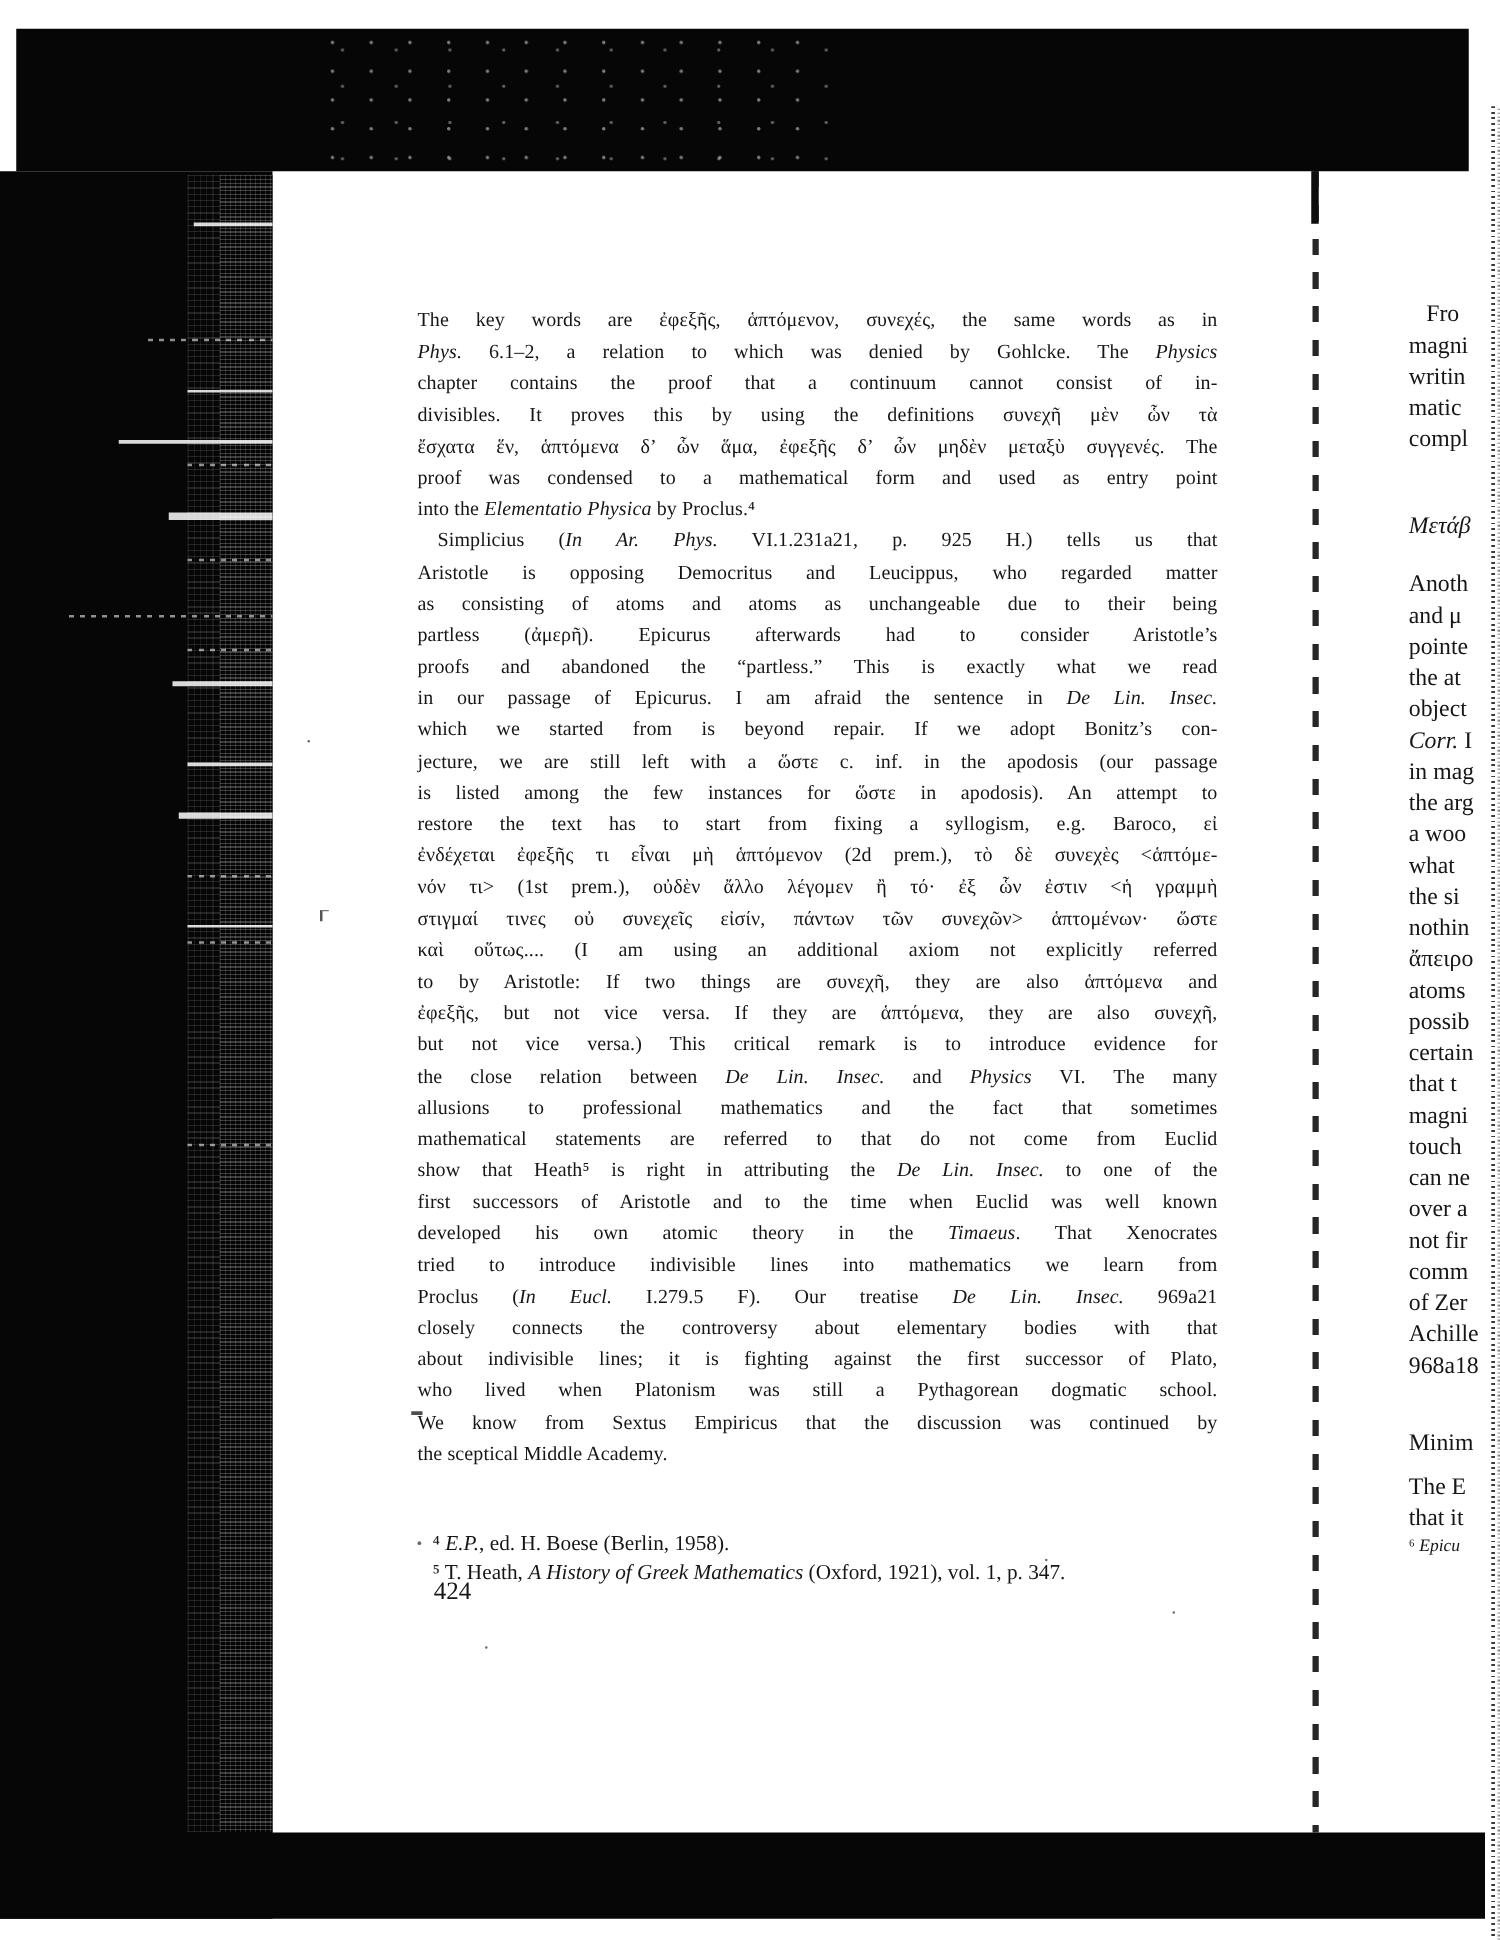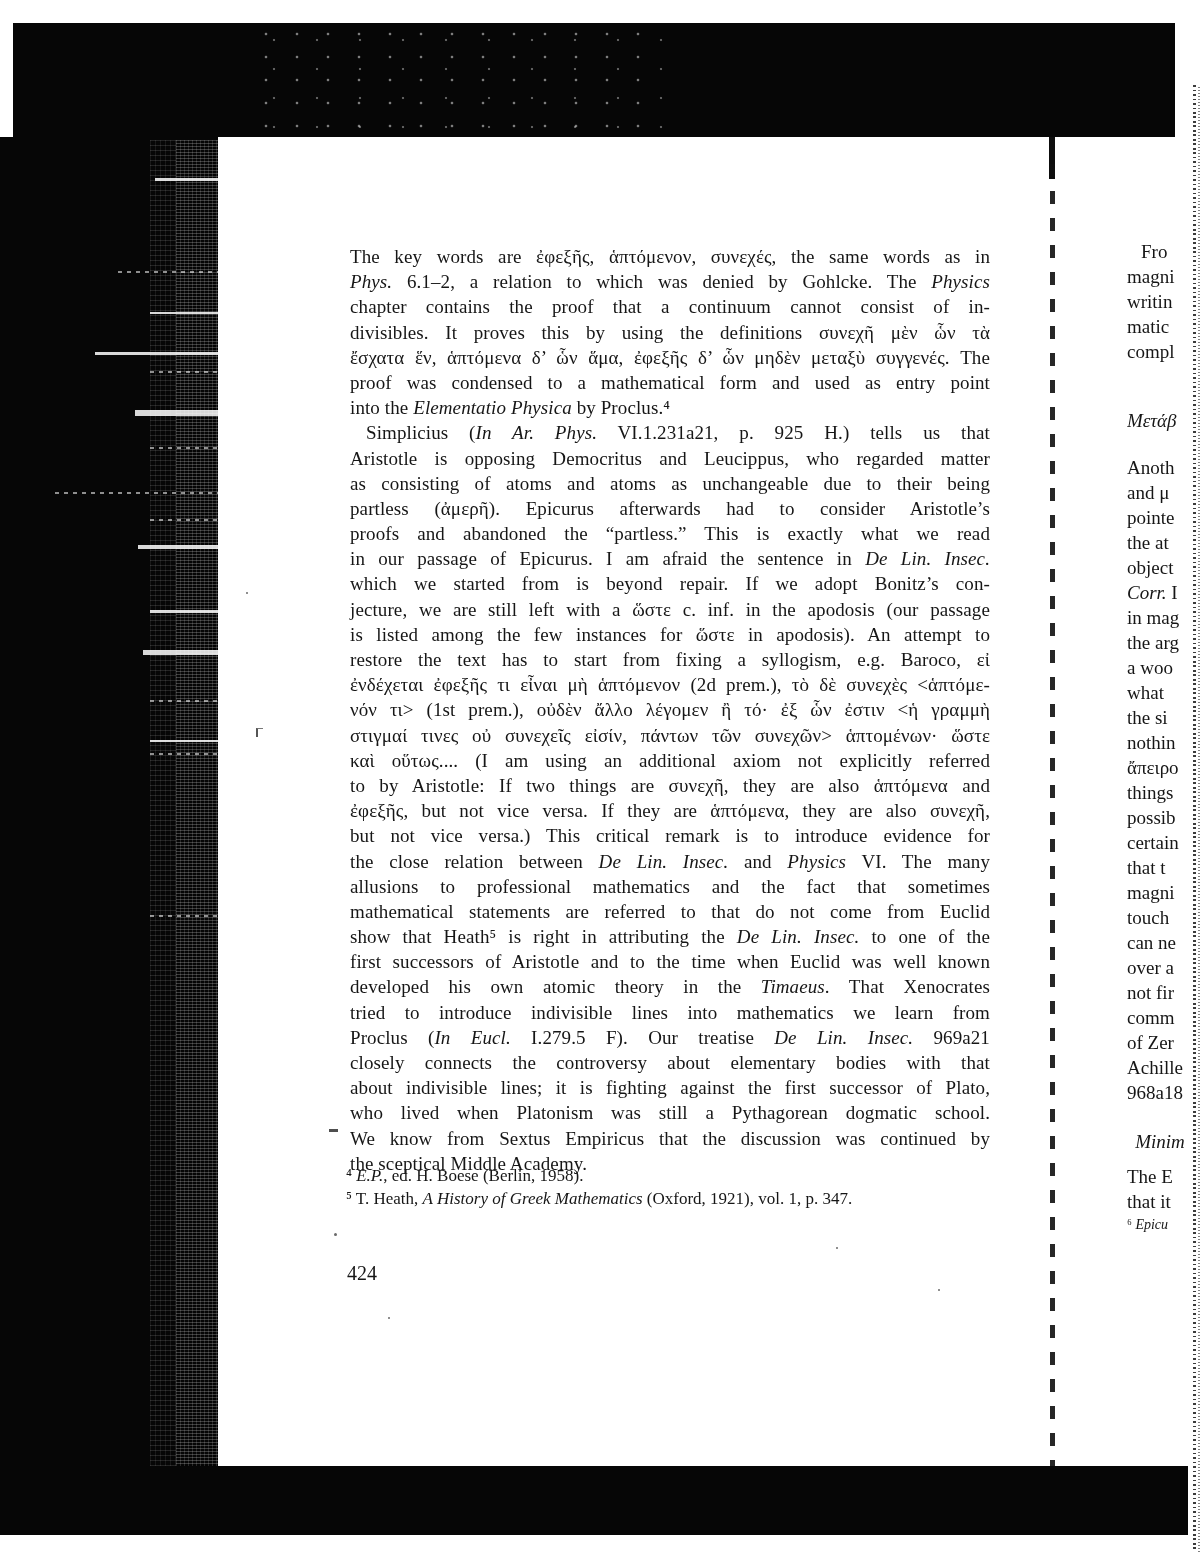--- a/index.html
+++ b/index.html
@@ -50,38 +50,38 @@
       repeating-linear-gradient(to bottom, rgba(25,25,25,.55) 0 1px, transparent 1px 3px);
     background-size:3px 100%, 3px 100%;
     background-position:0 0, 5px 2px;
     background-repeat:repeat-y;
   }
   .speck{position:absolute;background:#6a6a6a;border-radius:50%;}
   #stray-dash{position:absolute;left:329px;top:1129px;width:9px;height:3px;background:#4e4e4e;}
   #stray-r{position:absolute;left:256px;top:728px;width:5px;height:8px;border-left:2px solid #555;border-top:1px solid #777;}
   
   #main-text{
-    position:absolute;left:350px;top:244px;width:640px;
-    font-size:19px;line-height:25.2px;letter-spacing:.1px;
+    position:absolute;left:334px;top:244px;width:640px;
+    font-size:16px;line-height:25.2px;letter-spacing:.1px;
   }
   .bline{text-align:justify;text-align-last:justify;white-space:normal;height:25.2px;overflow:visible;}
   .bline.lastline{text-align-last:left;}
   .bline.indent{text-indent:16px;}
-  #footnotes{position:absolute;left:346px;top:1164px;width:644px;font-size:17px;line-height:23px;}
+  #footnotes{position:absolute;left:346px;top:1223px;width:644px;font-size:17px;line-height:23px;}
   .fnline{text-align:left;}
   #page-number{position:absolute;left:347px;top:1262px;font-size:20px;}
   
   #facing-column{
     position:absolute;left:1127px;top:239px;width:66px;height:1080px;
     font-size:19px;line-height:25px;overflow:hidden;
   }
   .fline{white-space:nowrap;}
   .fp-para .fline.first-indent{padding-left:14px;}
   .fp-heading{margin-top:44px;font-style:italic;}
-  .fp-heading-italic{margin-top:24px;font-style:italic;text-align:center;}
+  .fp-heading-italic{margin-top:37px;}
   .fp-para.after-heading{margin-top:22px;}
   .fp-para.after-heading-italic{margin-top:10px;}
   .fp-footnote{margin-top:0;font-size:14px;line-height:22px;}
   i{font-style:italic;}
 </style>
 </head>
 <body>
 
 <div id="top-band" class="band">
   <div id="top-band-speckle"></div>
@@ -185,21 +185,21 @@
       <div class="fline">the at</div>
       <div class="fline">object</div>
       <div class="fline"><i>Corr.</i> I</div>
       <div class="fline">in mag</div>
       <div class="fline">the arg</div>
       <div class="fline">a woo</div>
       <div class="fline">what </div>
       <div class="fline">the si</div>
       <div class="fline">nothin</div>
       <div class="fline">ἄπειρο</div>
-      <div class="fline">things</div>
+      <div class="fline">atoms</div>
       <div class="fline">possib</div>
       <div class="fline">certain</div>
       <div class="fline">that t</div>
       <div class="fline">magni</div>
       <div class="fline">touch</div>
       <div class="fline">can ne</div>
       <div class="fline">over a</div>
       <div class="fline">not fir</div>
       <div class="fline">comm</div>
       <div class="fline">of Zer</div>

